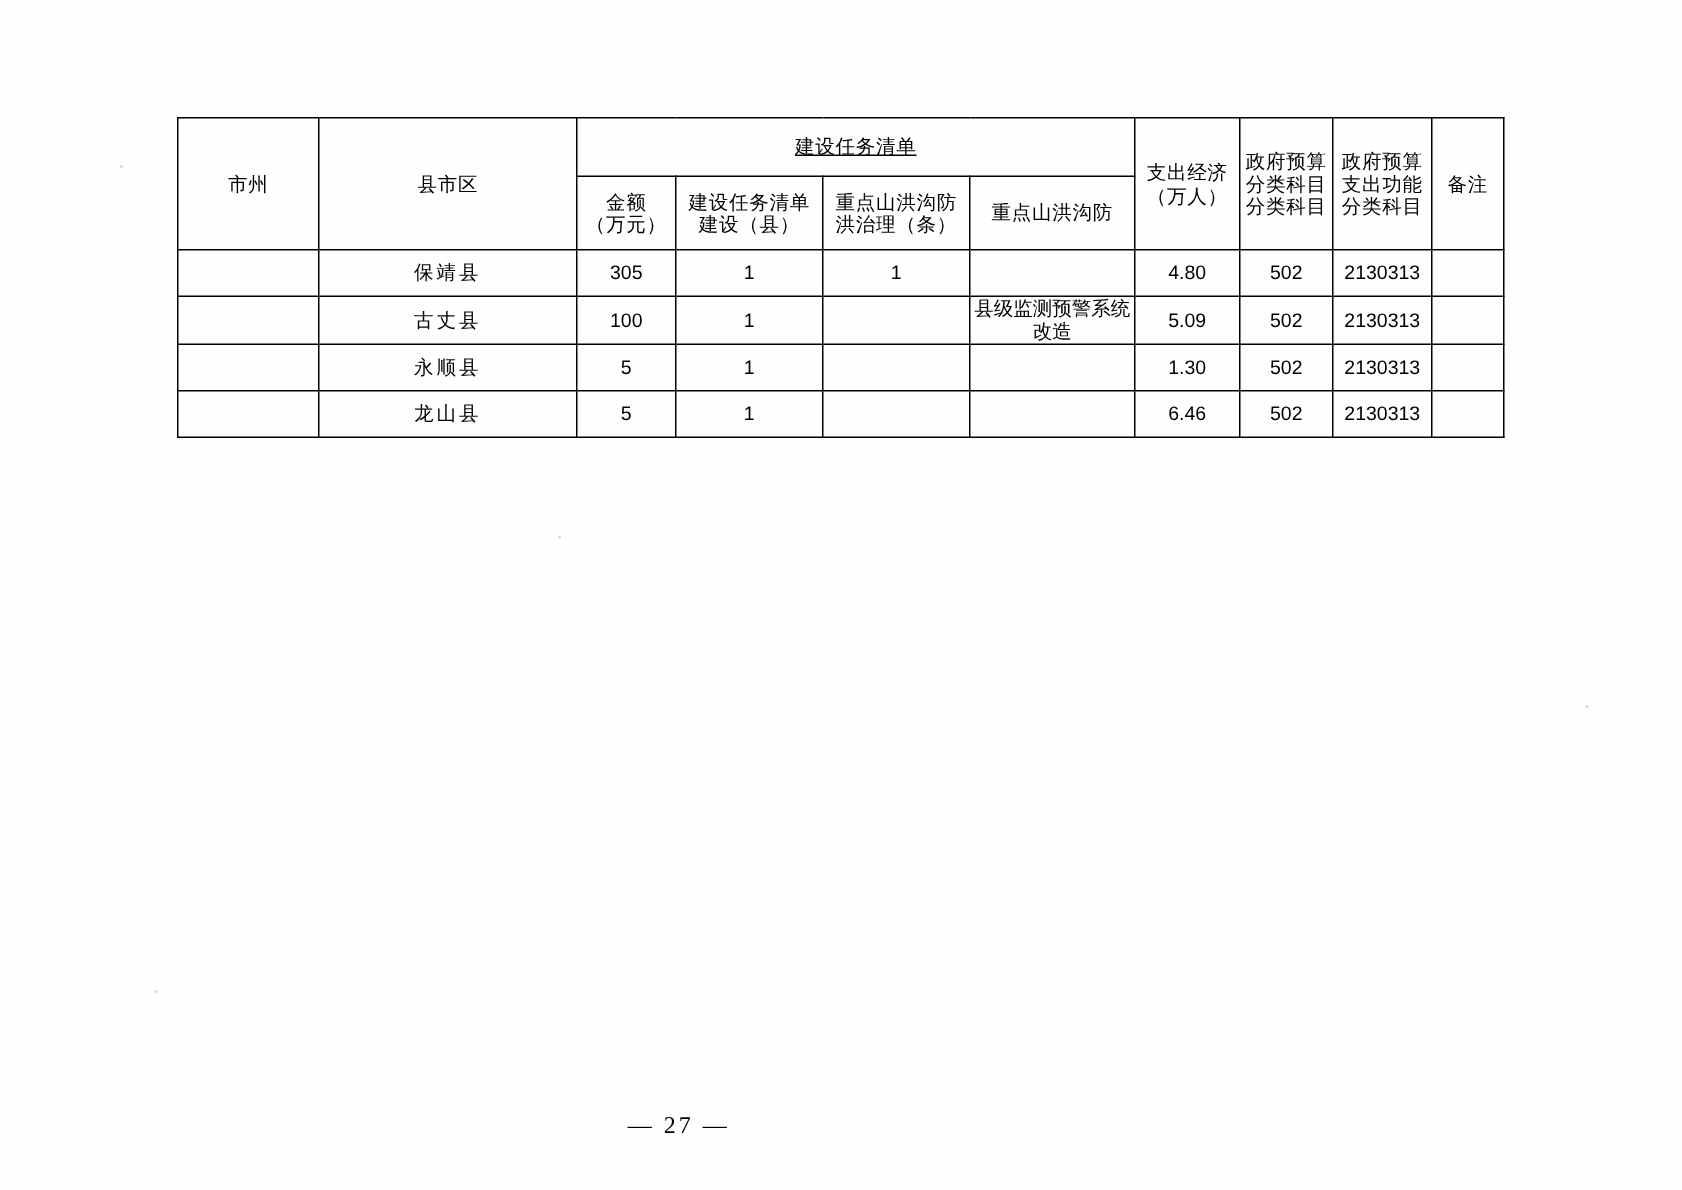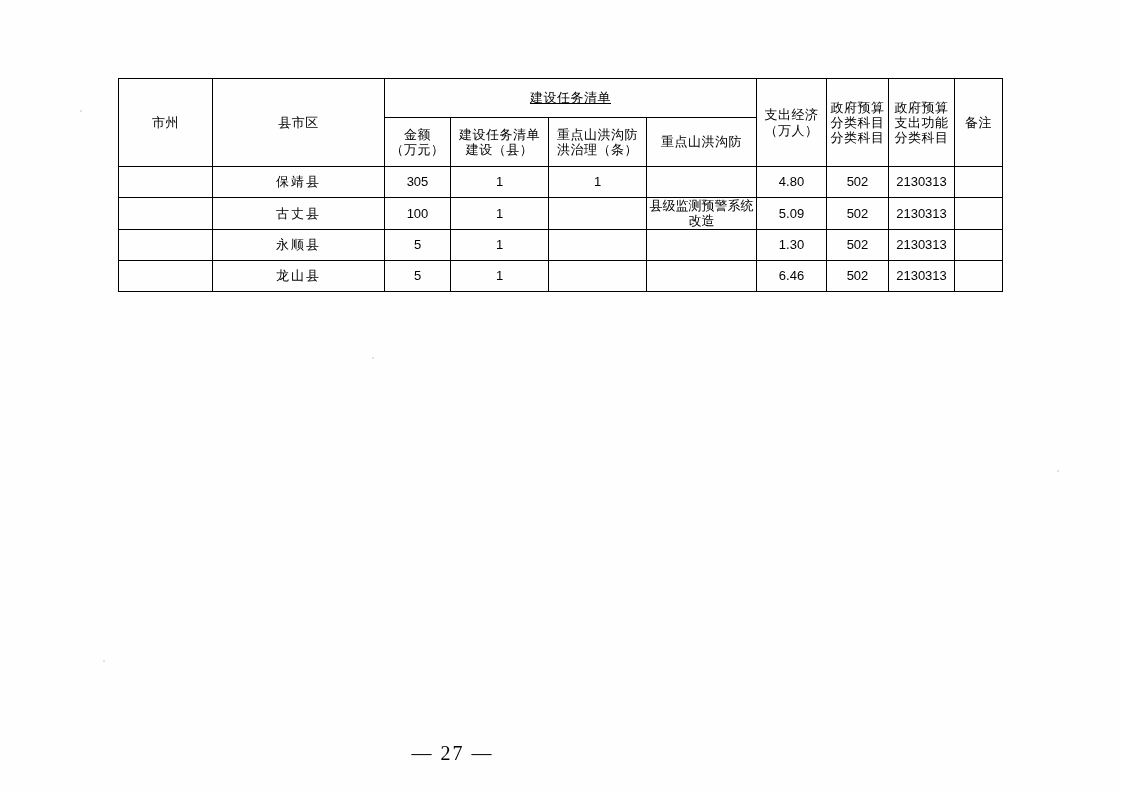--- a/index.html
+++ b/index.html
@@ -65,21 +65,21 @@
     line-height: 1.2;
     padding: 1px 4px;
     font-weight: bold;
   }
   .page-number {
     position: absolute;
     left: 0;
     top: 742px;
     width: 905px;
     text-align: center;
-    font-size: 20px;
+    font-size: 16px;
     font-family: "Liberation Serif", serif;
     letter-spacing: 2px;
   }
   .speck {
     position: absolute;
     width: 2px;
     height: 2px;
     background: #d8d8d8;
     border-radius: 50%;
   }

